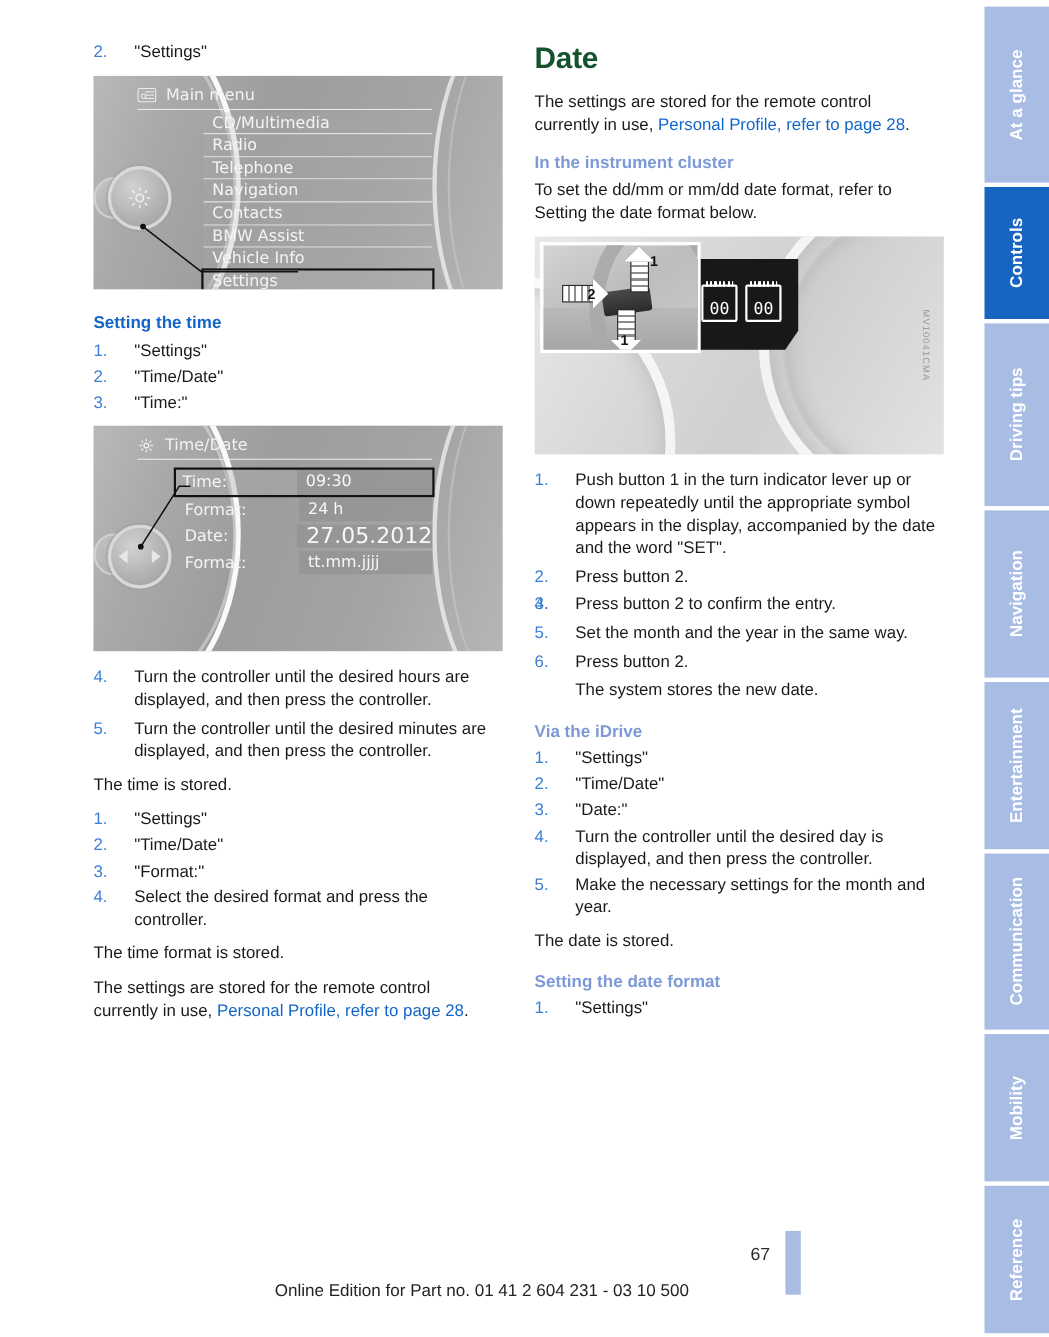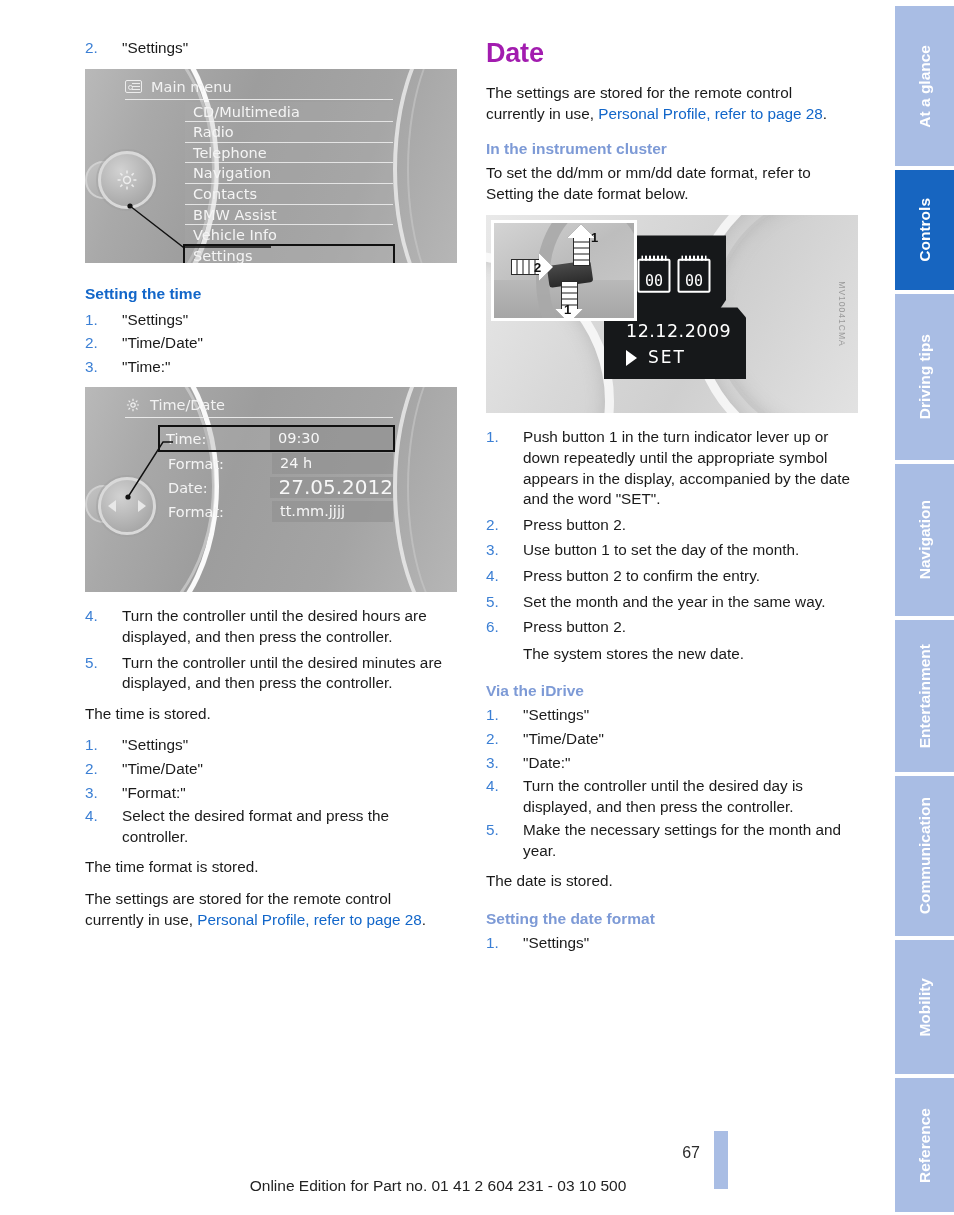--- a/index.html
+++ b/index.html
@@ -25,21 +25,21 @@
     top: 38px;
     width: 372px;
   }
   .col-left  { left: 85px; }
   .col-right { left: 486px; }
 
   
   h1.chapter {
     font-size: 27px;
     font-weight: bold;
-    color: #a21caf;
+    color: #14532d;
     margin: 0 0 14px 0;
     letter-spacing: -0.2px;
   }
   h2.section {
     font-size: 15.5px;
     font-weight: bold;
     color: #1266c9;
     margin: 22px 0 7px 0;
   }
   h3.subsection {
@@ -414,21 +414,21 @@
   .tab.active { background: #1765c0; }
   .tab span {
     writing-mode: vertical-rl;
     transform: rotate(180deg);
     white-space: nowrap;
   }
 
   
   .footer {
     position: absolute;
-    left: 0; bottom: 4px;
+    left: 0; bottom: 16px;
     width: 876px;
     height: 90px;
   }
   .page-no {
     position: absolute;
     right: 176px; bottom: 49px;
     font-size: 16px;
     color: #2b2b2b;
   }
   .page-marker {
@@ -619,25 +619,20 @@
         <div class="dial dial-r"></div>
         <div class="dial dial-r2"></div>
 
         <div class="lcd-top">
           <div class="cal-pair">
             <div class="cal">00</div>
             <div class="cal">00</div>
           </div>
         </div>
 
-        <div class="lcd-bot">
-          <div class="lcd-date">12.12.2009</div>
-          <div class="lcd-arrow"></div>
-          <div class="lcd-set">SET</div>
-        </div>
 
         <div class="inset">
           <div class="col-bg"></div>
           <div class="wheel"></div>
           <div class="lever"></div>
           <div class="arrow-up"></div>
           <div class="arrow-dn"></div>
           <div class="arrow-left"></div>
           <span class="callout-num" style="left:97px;top:7px;">1</span>
           <span class="callout-num" style="left:70px;top:79px;">1</span>
@@ -652,21 +647,20 @@
       <li>
         <span class="num">1.</span>
         <span>Push button 1 in the turn indicator lever up or down repeatedly until the appropriate symbol appears in the display, accompanied by the date and the word "SET".</span>
       </li>
       <li>
         <span class="num">2.</span>
         <span>Press button 2.</span>
       </li>
       <li>
         <span class="num">3.</span>
-        <span>Use button 1 to set the day of the month.</span>
       </li>
       <li>
         <span class="num">4.</span>
         <span>Press button 2 to confirm the entry.</span>
       </li>
       <li>
         <span class="num">5.</span>
         <span>Set the month and the year in the same way.</span>
       </li>
       <li>

